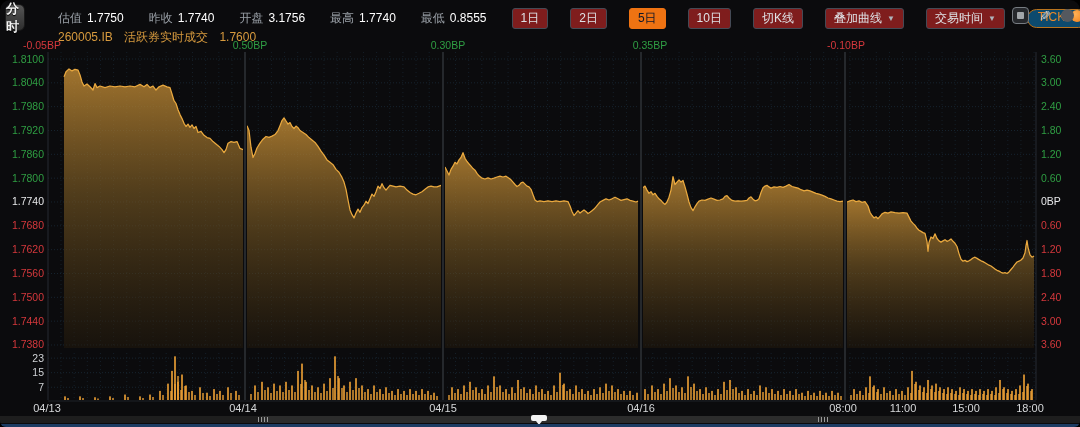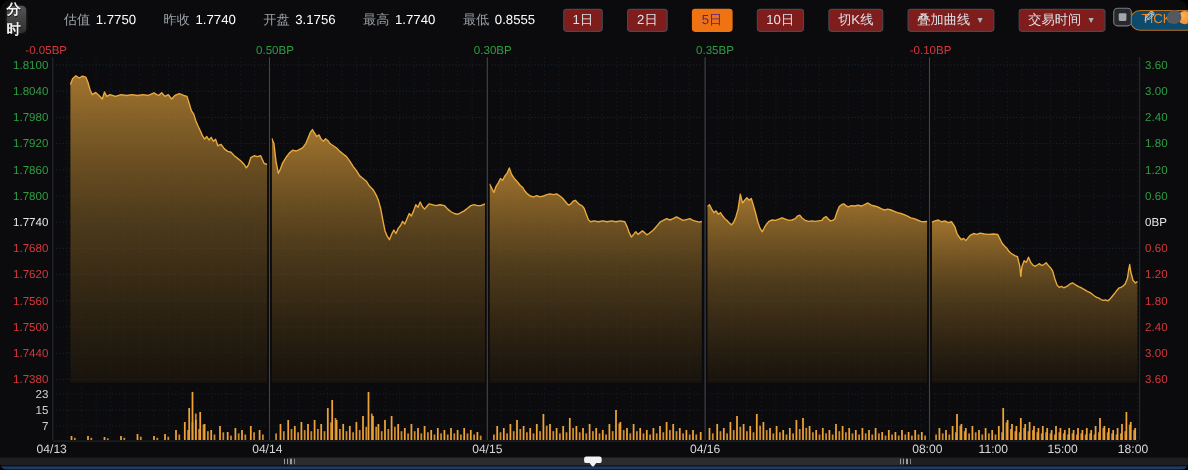--- a/index.html
+++ b/index.html
@@ -20,21 +20,21 @@
   }
   .row1{position:absolute;left:58px;top:6px;height:24px;display:flex;align-items:center;white-space:nowrap;gap:15px;}
   .field{display:flex;align-items:center;margin-right:10px;}
   .field .lbl{color:#9aa0a7;font-size:12px;margin-right:5px;}
   .field .val{color:#ffffff;font-size:12px;}
   .btn{
     background:#7f1d1d;border:1px solid #444a55;border-radius:3px;
     color:#dfe2e6;font-size:12px;padding:2px 8px;margin-right:7px;
     line-height:15px;cursor:pointer;display:flex;align-items:center;
   }
-  .btn.active{background:#ef7312;border-color:#ef7312;color:#4c1d95;}
+  .btn.active{background:#ef7312;border-color:#ef7312;color:#0f172a;}
   .btn .chev{font-size:8px;color:#aeb4bb;margin-left:5px;}
   .pill{
     display:flex;align-items:flex-start;border:1px solid #b9731e;border-radius:11px;
     background:#0c4a6e;color:#e8882a;font-size:12px;height:19px;
     padding:0 4px 0 10px;margin-right:10px;cursor:pointer;
   }
   .pill .knob{
     width:12px;height:12px;border-radius:50%;margin-left:6px;
     background:radial-gradient(circle at 35% 35%,#ffb257,#ef7c16);
   }
@@ -683,20 +683,25 @@
   </div>
 
   <div class="top-icons">
     <div class="icon-popout">
         <div class="inner"></div>
       </div>
     <div class="icon-pen">✎</div>
     <div class="icon-info"></div>
   </div>
 
+  <div class="row2">
+    <span>260005.IB</span>
+    <span>活跃券实时成交</span>
+    <span>1.7600</span>
+  </div>
 
   <div class="sb-track"></div>
   <div class="sb-range"></div>
   <div class="sb-grip" style="left:258px;"></div>
   <div class="sb-grip" style="left:818px;"></div>
   <div class="sb-marker"></div>
   <div class="sb-caret"></div>
 
   <div class="bottom-edge"></div>
 </div>

